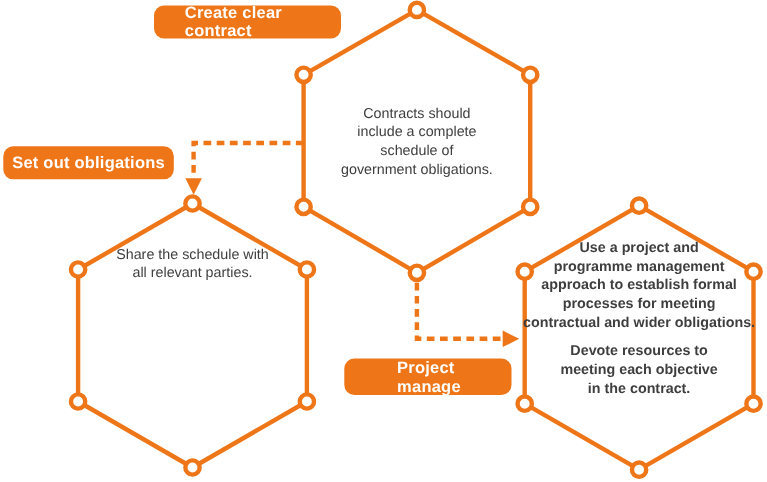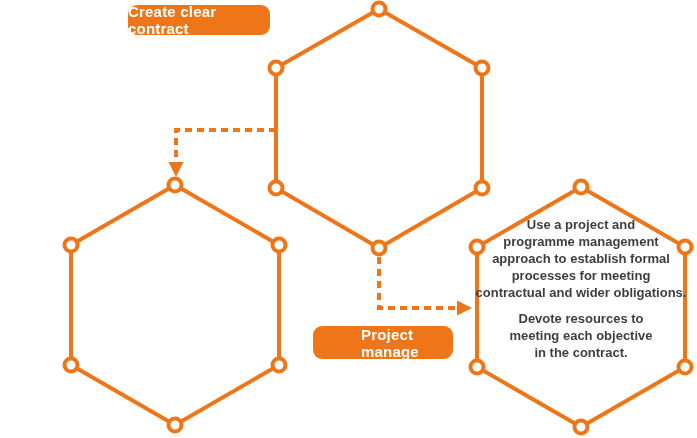--- a/index.html
+++ b/index.html
@@ -37,23 +37,23 @@
   }
   .hex-text {
     position: absolute;
     color: var(--text);
     font-size: 13px;
     line-height: 17px;
     text-align: center;
   }
   .hex-text p { margin: 0 0 9px 0; white-space: pre-line; }
   .hex-text p:last-child { margin-bottom: 0; }
-  #pill-create  { left: 128px; top: 5px;   width: 142px; height: 30px; }
+  #pill-create  { left: 140px; top: 5px;   width: 170px; height: 30px; padding-left: 28px; }
   #pill-setout  { left: 3px;   top: 133px; width: 155px; height: 30px; }
-  #pill-project { left: 313px; top: 326px; width: 140px; height: 33px; padding-left: 48px; }
+  #pill-project { left: 313px; top: 326px; width: 152px; height: 33px; padding-left: 48px; }
   #text-contract    { left: 276px; top: 94px;  width: 206px; }
   #text-obligations { left: 58px;  top: 222px; width: 234px; }
   #text-project     { left: 464px; top: 216px; width: 234px; font-weight: bold; }
 </style>
 </head>
 <body>
 
 <div class="canvas">
 
   <svg class="lines" width="697" height="438" viewBox="0 0 697 438">
@@ -93,24 +93,33 @@
       <polygon class="arrowhead" points="176,177 168.5,162 183.5,162"></polygon>
     </g>
 
     <g>
       <path class="dash" d="M 379 257 L 379 308 L 457 308"></path>
       <polygon class="arrowhead" points="472,308 457,300.5 457,315.5"></polygon>
     </g>
   </svg>
 
   <div class="pill" id="pill-create">Create clear contract</div>
+  <div class="pill" id="pill-setout">Set out obligations</div>
   <div class="pill" id="pill-project">Project manage</div>
 
+  <div class="hex-text" id="text-contract">
+    <p>Contracts should
+include a complete
+schedule of
+government obligations.</p>
+  </div>
 
   <div class="hex-text" id="text-obligations">
+    <p>Share the schedule with
+all relevant parties.</p>
   </div>
 
   <div class="hex-text" id="text-project">
     <p>Use a project and
 programme management
 approach to establish formal
 processes for meeting
 contractual and wider obligations.</p>
     <p>Devote resources to
 meeting each objective

